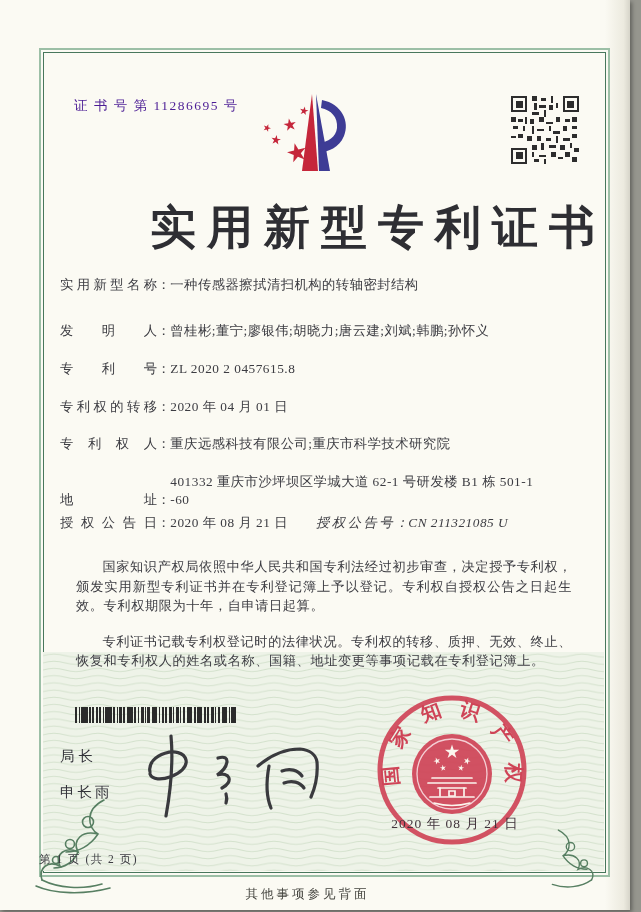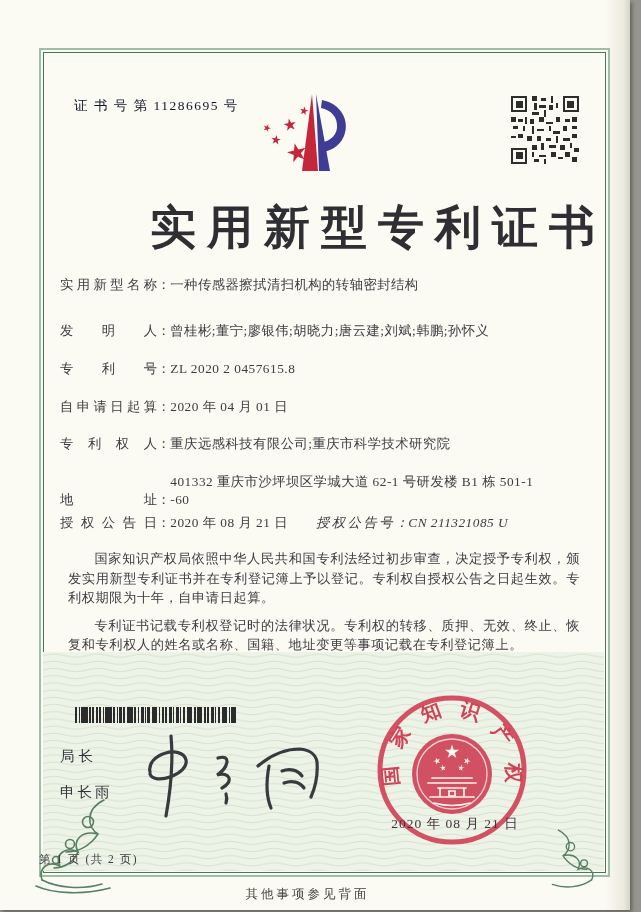--- a/index.html
+++ b/index.html
@@ -21,21 +21,21 @@
   .border-inner{
     position:absolute;left:2px;top:2px;right:2px;bottom:2px;
     border:1.5px solid #48775c;
   }
   .waves{position:absolute;left:43px;top:652px;width:561px;height:219px;z-index:1;}
   .ornament{position:absolute;z-index:2;}
   .content{position:absolute;left:0;top:0;width:641px;height:912px;z-index:3;}
 
   .cert-no{
     position:absolute;left:74px;top:97px;
-    font-size:13.5px;color:#0f172a;letter-spacing:1.5px;white-space:nowrap;
+    font-size:13.5px;color:#4c1d95;letter-spacing:1.5px;white-space:nowrap;
   }
   .logo{position:absolute;left:250px;top:84px;}
   .qr{position:absolute;left:511px;top:96px;width:68px;height:68px;}
 
   .title{
     position:absolute;left:39px;top:197px;width:567px;
     text-align:right;font-size:46px;font-weight:600;color:#2e2e33;
     letter-spacing:11px;white-space:nowrap;text-indent:11px;
   }
 
@@ -49,21 +49,21 @@
   }
   .fcolon{flex:0 0 auto;}
   .fvalue{flex:1 1 auto;white-space:pre-line;letter-spacing:.5px;}
   .pair2{display:flex;margin-left:28px;font-style:italic;}
   .flabel2{letter-spacing:2.5px;white-space:nowrap;}
 
   .paras{
     position:absolute;left:60px;top:541px;width:528px;
     font-size:13.2px;line-height:19.5px;color:#3c3c42;text-align:justify;
   }
-  .paras p{margin:8px;text-indent:2em;letter-spacing:.6px;}
+  .paras p{margin:16px;text-indent:2em;letter-spacing:.6px;}
 
   .barcode{
     position:absolute;left:75px;top:707px;width:161px;height:16px;
     background-image:
       repeating-linear-gradient(90deg,#2b2b2b 0 1.5px,transparent 1.5px 3.5px),
       repeating-linear-gradient(90deg,#2b2b2b 0 1px,transparent 1px 6px),
       repeating-linear-gradient(90deg,transparent 0 9px,#2b2b2b 9px 11.5px);
   }
 
   .signer-title{position:absolute;left:60px;top:747px;font-size:14.5px;color:#33333a;letter-spacing:4px;}
@@ -219,21 +219,21 @@
     <span class="flabel">发明人</span>
       <span class="fcolon">：</span>
       <span class="fvalue">曾桂彬;董宁;廖银伟;胡晓力;唐云建;刘斌;韩鹏;孙怀义</span>
   </div>
   <div class="frow" style="top:360px">
     <span class="flabel">专利号</span>
       <span class="fcolon">：</span>
       <span class="fvalue">ZL 2020 2 0457615.8</span>
   </div>
   <div class="frow" style="top:398px">
-    <span class="flabel">自申请日起算</span>
+    <span class="flabel">专利权的转移</span>
       <span class="fcolon">：</span>
       <span class="fvalue">2020 年 04 月 01 日</span>
   </div>
   <div class="frow" style="top:435px">
     <span class="flabel">专利权人</span>
       <span class="fcolon">：</span>
       <span class="fvalue">重庆远感科技有限公司;重庆市科学技术研究院</span>
   </div>
   <div class="frow" style="top:473px">
     <span class="flabel">地址</span>

